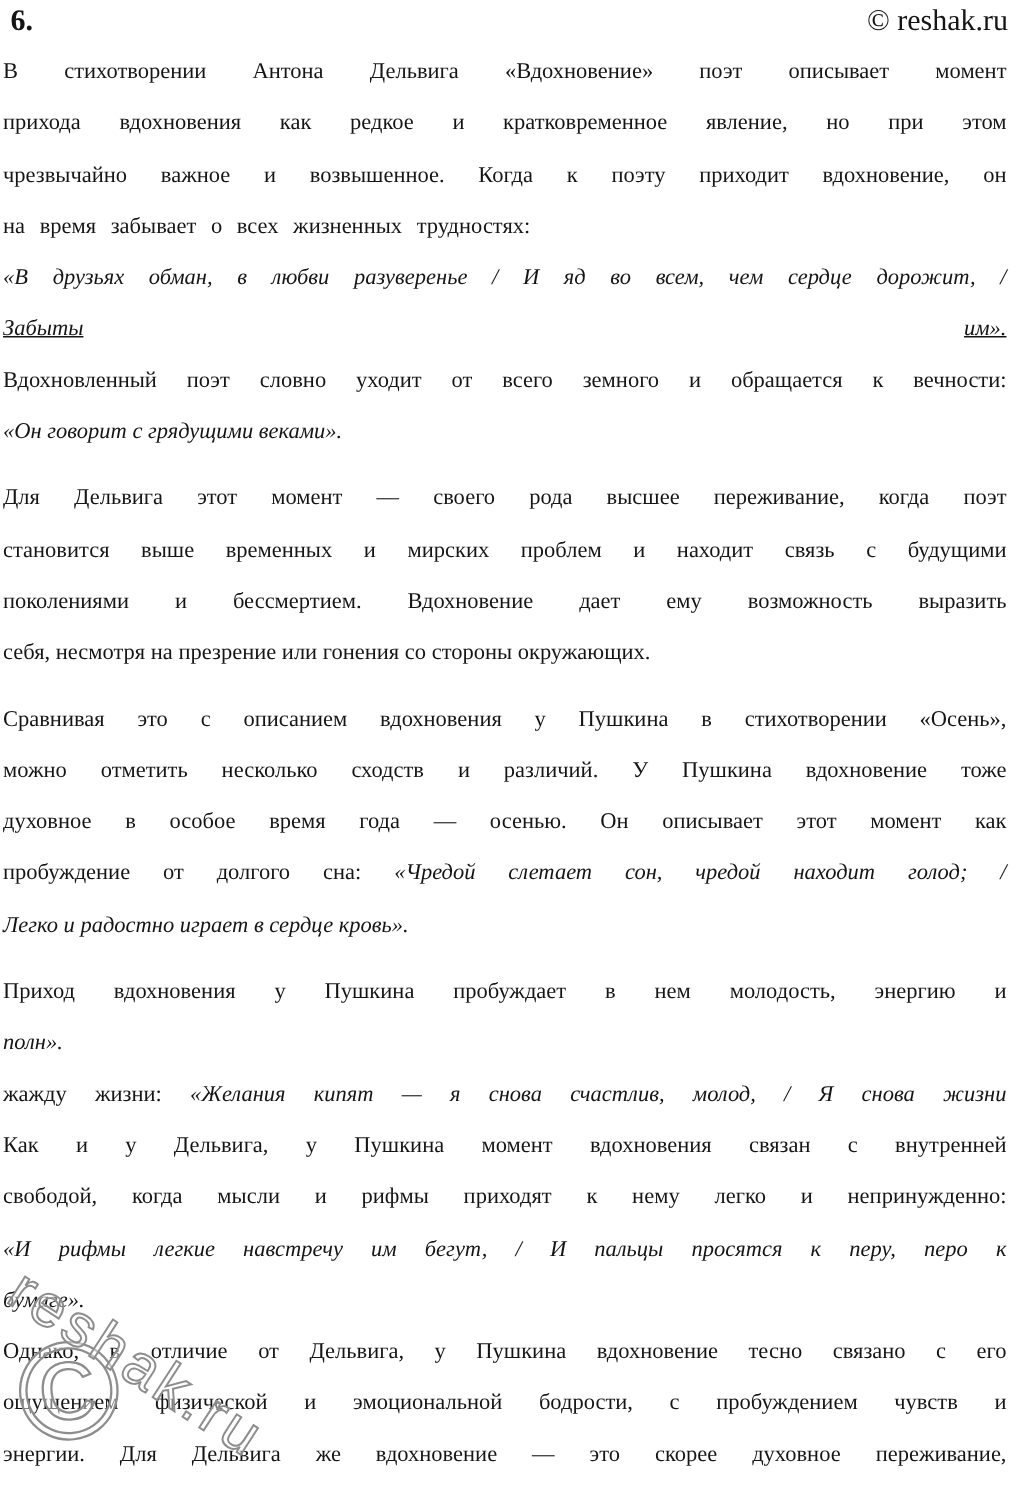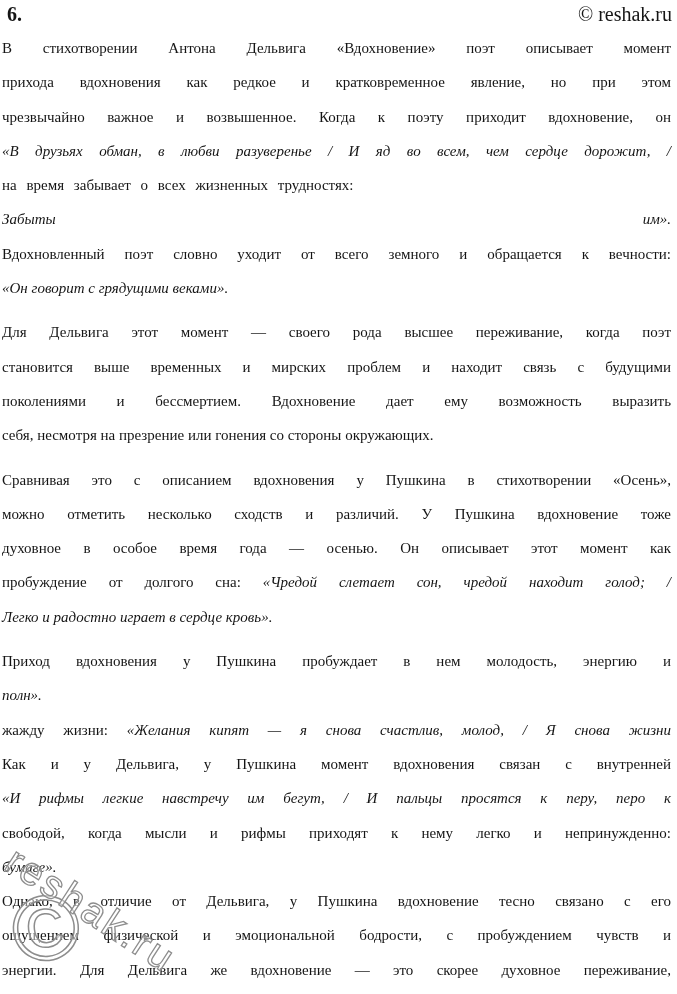--- a/index.html
+++ b/index.html
@@ -16,21 +16,21 @@
   .content{margin-top:5px;padding:0 6px 0 2px;font-size:15px;}
   .para{margin:0;}
   .para.gap{margin-top:10px;}
   .line{
     line-height:34.3px;white-space:nowrap;
     text-align:justify;text-align-last:justify;text-justify:inter-word;
   }
   .line.justify{white-space:normal;}
   .line.left{text-align:center;text-align-last:left;}
   .line.wide{text-align:left;text-align-last:left;word-spacing:6px;}
-  .line.split{display:flex;justify-content:space-between;}
+  .line.split{display:flex;justify-content:space-between;text-decoration:underline;}
   .it{font-style:italic;}
   
   .watermark{position:absolute;left:0;top:0;width:100%;height:100%;pointer-events:none;z-index:2;}
   .wm-text{
     position:absolute;left:22px;top:838px;
     transform:rotate(33deg);transform-origin:0 0;
     font-family:"Liberation Sans","DejaVu Sans",sans-serif;
     font-size:40px;letter-spacing:3px;
     color:rgba(255,255,255,0.45);
     -webkit-text-stroke:1.3px #8d8d8d;
@@ -52,22 +52,22 @@
   <div class="header">
     <span class="page-number">6.</span>
     <span class="site-credit">© reshak.ru</span>
   </div>
 
   <div class="content" id="doc-content">
       <div class="para">
         <div class="line justify"><span class="rm">В стихотворении Антона Дельвига «Вдохновение» поэт описывает момент</span></div>
         <div class="line justify"><span class="rm">прихода вдохновения как редкое и кратковременное явление, но при этом</span></div>
         <div class="line justify"><span class="rm">чрезвычайно важное и возвышенное. Когда к поэту приходит вдохновение, он</span></div>
+        <div class="line wide"><span class="rm">на время забывает о всех жизненных трудностях:</span></div>
         <div class="line justify"><span class="it">«В друзьях обман, в любви разуверенье / И яд во всем, чем сердце дорожит, /</span></div>
-        <div class="line wide"><span class="rm">на время забывает о всех жизненных трудностях:</span></div>
         <div class="line split">
           <span class="it">Забыты</span>
           <span class="it">им».</span>
         </div>
         <div class="line justify"><span class="rm">Вдохновленный поэт словно уходит от всего земного и обращается к вечности:</span></div>
         <div class="line left"><span class="it">«Он говорит с грядущими веками».</span></div>
       </div>
       <div class="para gap">
         <div class="line justify"><span class="rm">Для Дельвига этот момент — своего рода высшее переживание, когда поэт</span></div>
         <div class="line justify"><span class="rm">становится выше временных и мирских проблем и находит связь с будущими</span></div>
@@ -81,22 +81,22 @@
         <div class="line justify"><span class="rm">пробуждение от долгого сна: </span><span class="it">«Чредой слетает сон, чредой находит голод; /</span></div>
         <div class="line left"><span class="it">Легко и радостно играет в сердце кровь».</span></div>
       </div>
       <div class="para gap">
         <div class="line justify"><span class="rm">Приход вдохновения у Пушкина пробуждает в нем молодость, энергию и</span></div>
         <div class="line left"><span class="it">полн».</span></div>
         <div class="line justify"><span class="rm">жажду жизни: </span><span class="it">«Желания кипят — я снова счастлив, молод, / Я снова жизни</span></div>
       </div>
       <div class="para">
         <div class="line justify"><span class="rm">Как и у Дельвига, у Пушкина момент вдохновения связан с внутренней</span></div>
+        <div class="line justify"><span class="rm">свободой, когда мысли и рифмы приходят к нему легко и непринужденно:</span></div>
         <div class="line justify"><span class="it">«И рифмы легкие навстречу им бегут, / И пальцы просятся к перу, перо к</span></div>
-        <div class="line justify"><span class="rm">свободой, когда мысли и рифмы приходят к нему легко и непринужденно:</span></div>
         <div class="line left"><span class="it">бумаге».</span></div>
       </div>
       <div class="para">
         <div class="line justify"><span class="rm">Однако, в отличие от Дельвига, у Пушкина вдохновение тесно связано с его</span></div>
         <div class="line justify"><span class="rm">ощущением физической и эмоциональной бодрости, с пробуждением чувств и</span></div>
         <div class="line justify"><span class="rm">энергии. Для Дельвига же вдохновение — это скорее духовное переживание,</span></div>
       </div>
     </div>
 
   <div class="watermark">

